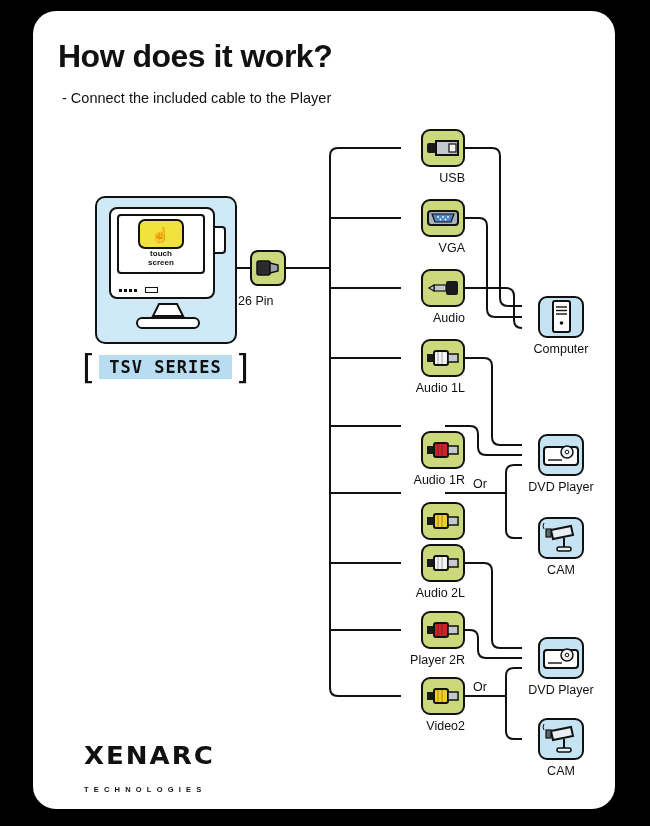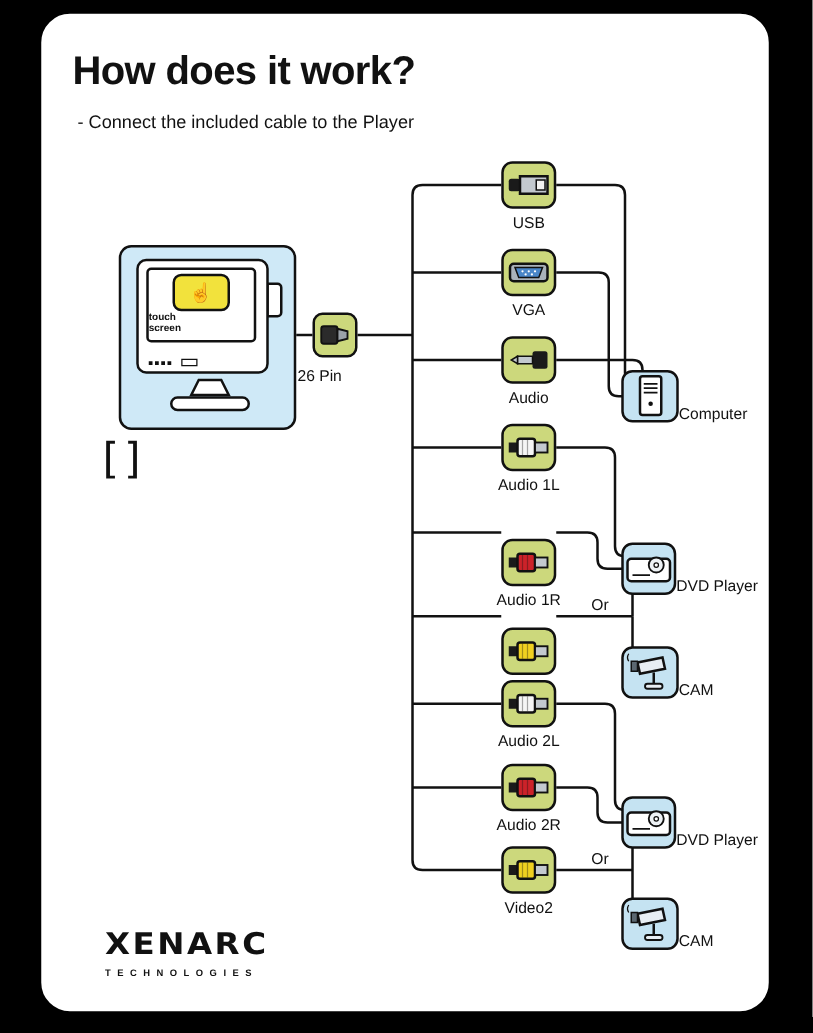--- a/index.html
+++ b/index.html
@@ -18,55 +18,55 @@
      background:var(--monitor-panel,#cfe9f7);border:2px solid #111;border-radius:10px;box-sizing:border-box}
   .side-tab{position:absolute;left:116px;top:28px;width:9px;height:24px;background:#fff;
      border:2px solid #111;border-radius:0 4px 4px 0}
   .monitor-body{position:absolute;left:12px;top:9px;width:106px;height:92px;background:#fff;
      border:2px solid #111;border-radius:8px;box-sizing:border-box}
   .screen{position:absolute;left:6px;top:5px;width:88px;height:60px;border:2px solid #111;
      border-radius:4px;background:#fff;box-sizing:border-box}
   .yellow{width:46px;height:30px;margin:3px auto 0;background:var(--screen-yellow,#f2e23c);
      border:2px solid #111;border-radius:7px;box-sizing:border-box;display:flex;
      align-items:center;justify-content:center;font-size:15px;line-height:1}
-  .touch-text{margin-top:1px;font-size:8px;font-weight:bold;line-height:1.1}
+  .touch-text{margin-top:1px;text-align:center;font-size:8px;font-weight:bold;line-height:1.1}
   .mbuttons{position:absolute;left:8px;bottom:4px;display:flex;gap:2px;align-items:center}
   .mbuttons i{display:block;width:3px;height:3px;background:#111}
   .mbuttons .wide{width:11px;height:4px;background:#fff;border:1px solid #111;margin-left:6px}
   .stand{position:absolute;left:34px;top:104px}
 
   .series{position:absolute;left:82px;top:353px;display:flex;align-items:center;gap:4px}
   .bracket{font-size:34px;font-weight:400;line-height:28px;font-family:"DejaVu Sans",sans-serif}
   .series-label{background:var(--series-bg,#b8ddf0);padding:2px 10px;
      font-family:"DejaVu Sans Mono",monospace;font-weight:bold;font-size:17px;letter-spacing:1px}
 
   
   .pin-box{position:absolute;left:250px;top:250px;width:36px;height:36px;box-sizing:border-box;
      background:var(--connector-fill,#ccd87c);border:2px solid #111;border-radius:8px;
      display:flex;align-items:center;justify-content:center}
   .pin-label{position:absolute;left:238px;top:294px;width:60px;text-align:left;font-size:12.5px}
 
   
-  .connector{position:absolute;left:381px;width:84px;display:flex;flex-direction:column;align-items:center}
+  .connector{position:absolute;left:381px;width:84px;display:flex;flex-direction:column;align-items:flex-end}
   .cbox{width:44px;height:38px;box-sizing:border-box;background:var(--connector-fill,#ccd87c);
      border:2px solid #111;border-radius:9px;display:flex;align-items:center;justify-content:center}
   .clabel{margin-top:4px;font-size:12.5px;white-space:nowrap}
 
   
-  .device{position:absolute;left:497px;width:106px;display:flex;flex-direction:row;align-items:flex-end}
+  .device{position:absolute;left:508px;width:106px;display:flex;flex-direction:column;align-items:center}
   .dbox{width:46px;height:42px;box-sizing:border-box;background:var(--device-fill,#c5e3f2);
      border:2px solid #111;border-radius:9px;display:flex;align-items:center;justify-content:center}
   .dlabel{margin-top:4px;font-size:12.5px;white-space:nowrap}
 
   .or{position:absolute;width:30px;text-align:left;font-size:12.5px}
 
   .brand{position:absolute;left:84px;top:742px}
   .brand-name{font-size:26px;font-weight:800;letter-spacing:2px;font-family:"DejaVu Sans",sans-serif;
      transform:scaleY(.92);transform-origin:left top}
-  .brand-sub{font-size:7.5px;letter-spacing:5.2px;font-weight:600;margin-top:2px}
+  .brand-sub{font-size:7.5px;letter-spacing:5.2px;font-weight:600;margin-top:13px}
 </style>
 </head>
 <body>
 
 <div class="card"></div>
 
 <svg id="lines" width="650" height="826">
 
   <path d="M237,268 H250"></path>
   <path d="M286,268 H330"></path>
@@ -124,20 +124,21 @@
     </div>
   </div>
   <svg class="stand" width="74" height="40">
     <path d="M28,2 L46,2 L52,14 L22,14 Z" fill="#fff" stroke="#111" stroke-width="2"></path>
     <rect x="6" y="16" width="62" height="10" rx="5" fill="#fff" stroke="#111" stroke-width="2"></rect>
   </svg>
 </div>
 
 <div class="series">
   <span class="bracket">[</span>
+  <span class="series-label">TSV SERIES</span>
   <span class="bracket">]</span>
 </div>
 
 <div class="pin-box">
   <svg width="28" height="28" viewBox="0 0 28 28">
     <rect x="3" y="7" width="13" height="14" rx="2" fill="#2b2b2b" stroke="#111" stroke-width="1.5"></rect>
     <path d="M16,9 L24,11 L24,17 L16,19 Z" fill="#9aa1a8" stroke="#111" stroke-width="1.5"></path>
   </svg>
 </div>
 <div class="pin-label">26 Pin</div>
@@ -234,21 +235,21 @@
 <div class="connector" style="top:611px">
   <div class="cbox">
     <svg width="34" height="26" viewBox="0 0 34 26">
       <rect x="1" y="9" width="7" height="8" fill="#1a1a1a"></rect>
       <rect x="8" y="6" width="14" height="14" rx="2" fill="#cc2229" stroke="#111" stroke-width="2"></rect>
       <line x1="12" y1="7" x2="12" y2="19" stroke="#111" stroke-width="1" opacity="0.35"></line>
       <line x1="16" y1="7" x2="16" y2="19" stroke="#111" stroke-width="1" opacity="0.35"></line>
       <rect x="22" y="9" width="10" height="8" fill="#c3c9cf" stroke="#111" stroke-width="1.5"></rect>
     </svg>
   </div>
-  <div class="clabel">Audio 2R</div>
+  <div class="clabel">Player 2R</div>
 </div>
 
 <div class="connector" style="top:677px">
   <div class="cbox">
     <svg width="34" height="26" viewBox="0 0 34 26">
       <rect x="1" y="9" width="7" height="8" fill="#1a1a1a"></rect>
       <rect x="8" y="6" width="14" height="14" rx="2" fill="#f0d020" stroke="#111" stroke-width="2"></rect>
       <line x1="12" y1="7" x2="12" y2="19" stroke="#111" stroke-width="1" opacity="0.35"></line>
       <line x1="16" y1="7" x2="16" y2="19" stroke="#111" stroke-width="1" opacity="0.35"></line>
       <rect x="22" y="9" width="10" height="8" fill="#c3c9cf" stroke="#111" stroke-width="1.5"></rect>

